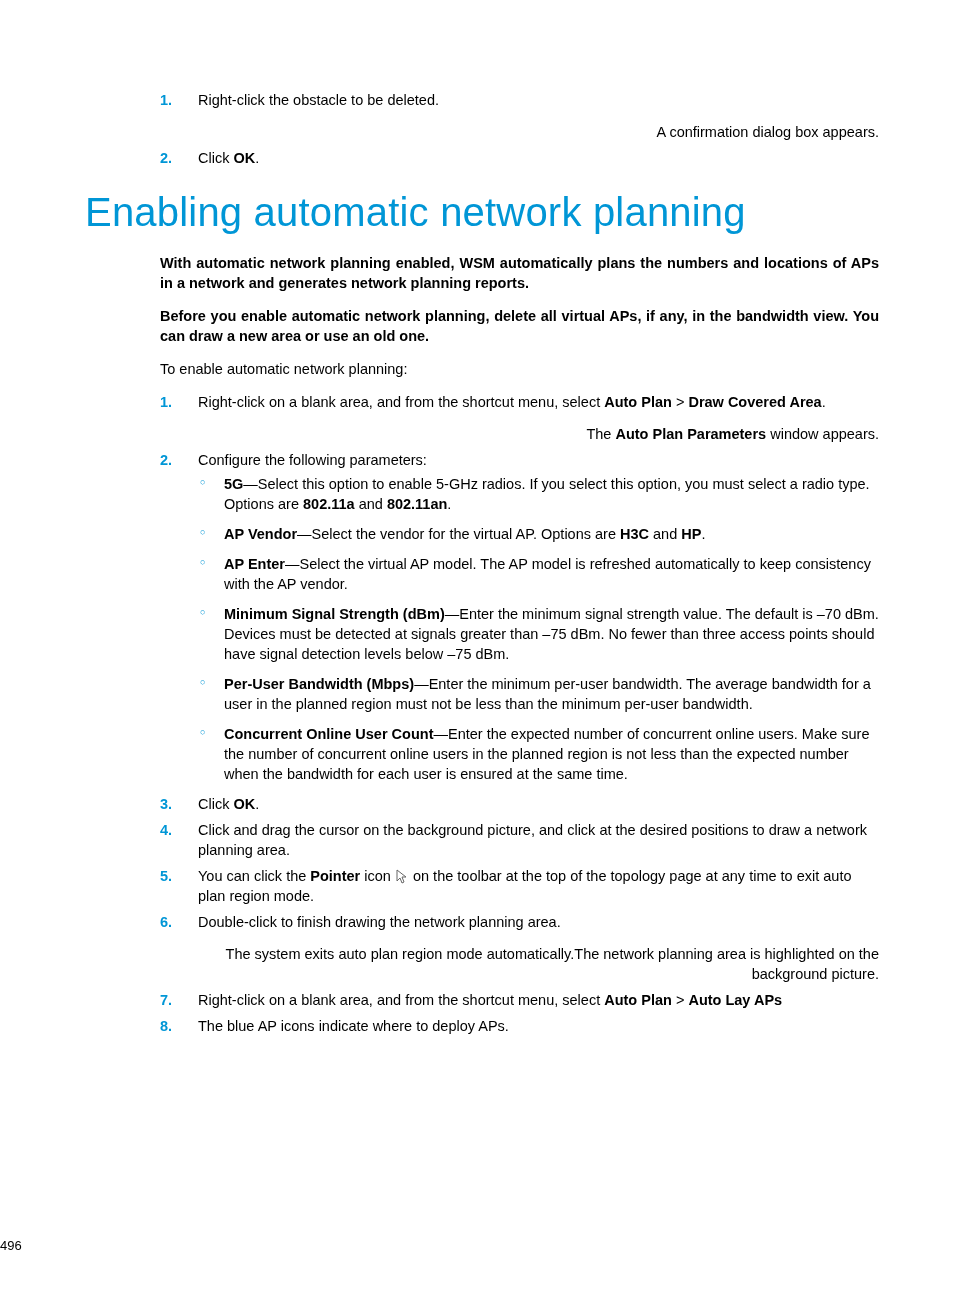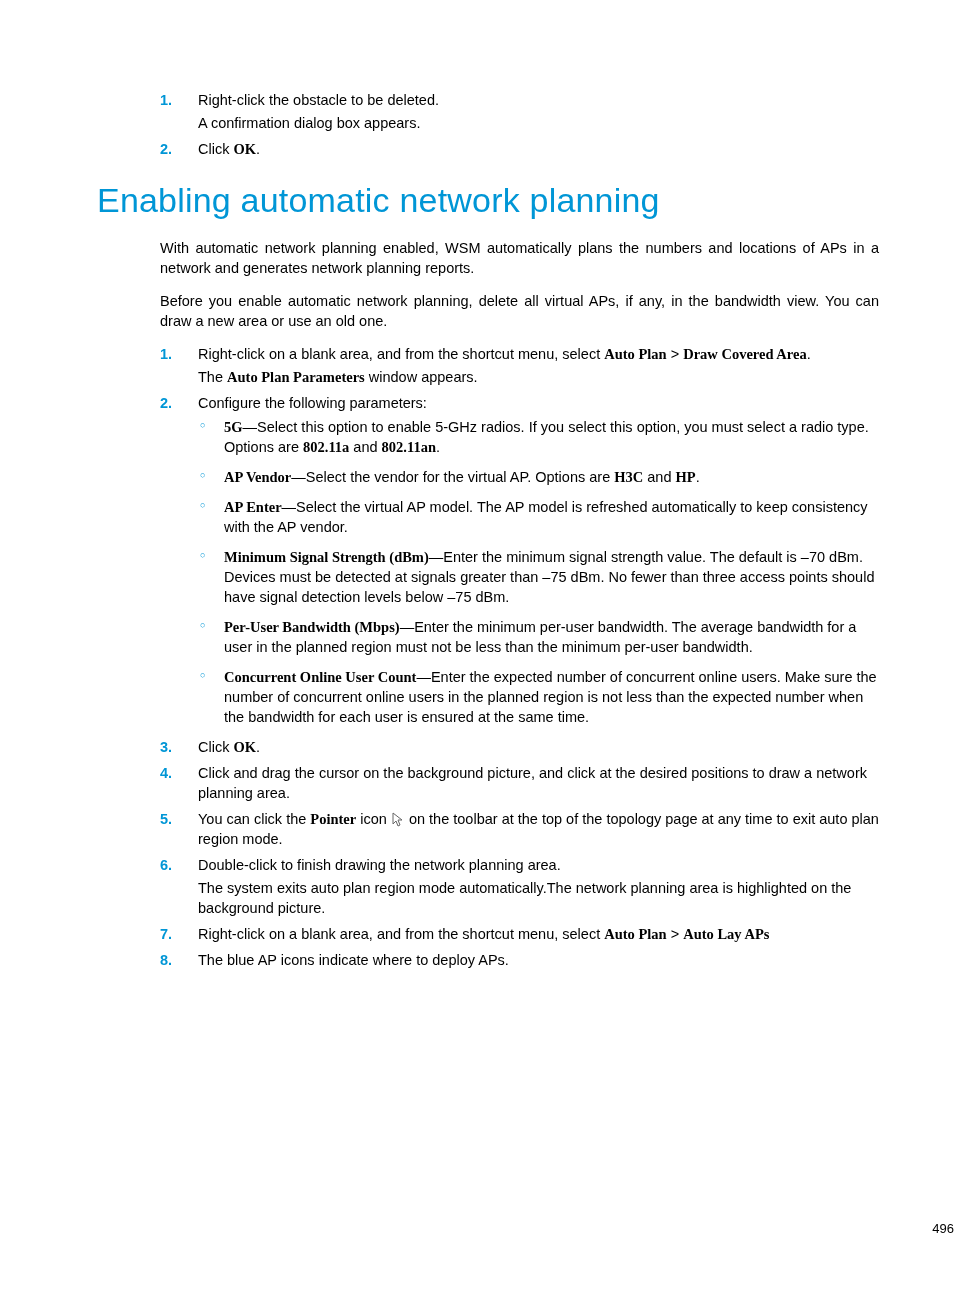--- a/index.html
+++ b/index.html
@@ -17,79 +17,81 @@
     box-sizing: border-box;
     padding: 90px 75px 40px 85px;
     position: relative;
   }
   .content-indent {
     margin-left: 75px;
   }
   h1 {
     font-family: Arial, Helvetica, sans-serif;
     font-weight: 300;
-    font-size: 34px;
+    font-size: 40px;
     color: #0096d6;
-    margin: 22px 0 18px 12px;
+    margin: 22px 0 18px 0;
     letter-spacing: 0.2px;
   }
   p {
     margin: 0 0 13px 0;
     line-height: 1.38;
   }
   .justify {
     text-align: justify;
+    font-weight: bold;
   }
   ol.numbered {
     list-style: none;
     padding: 0;
     margin: 0;
   }
   ol.numbered > li {
     position: relative;
     padding-left: 38px;
     margin-bottom: 6px;
     line-height: 1.38;
   }
   ol.numbered > li > .num {
     position: absolute;
     left: 0;
     top: 0;
     color: #0096d6;
     font-weight: bold;
   }
   ol.numbered > li p {
-    margin: 3px 0 6px 0;
+    margin: 12px 0 6px 0;
+    text-align: right;
   }
   ul.bullets {
     list-style: none;
     padding: 0;
     margin: 4px 0 4px 0;
   }
   ul.bullets > li {
     position: relative;
     padding-left: 26px;
     margin-bottom: 10px;
     line-height: 1.38;
   }
   ul.bullets > li:before {
     content: "○";
     position: absolute;
     left: 2px;
     top: 2px;
     color: #0096d6;
     font-size: 9px;
   }
-  b, strong { font-weight: bold; font-family: Liberation Serif, serif; }
+  b, strong { font-weight: bold; }
   .page-num {
     position: absolute;
-    bottom: 60px;
+    bottom: 43px;
     left: 0;
     right: 0;
-    text-align: right;
+    text-align: left;
     font-size: 13px;
   }
   .cursor-icon {
     display: inline-block;
     vertical-align: middle;
     width: 14px;
     height: 16px;
   }
 </style>
 </head>
@@ -109,20 +111,21 @@
         <span>Click </span><b>OK</b><span>.</span>
       </li>
     </ol>
   </div>
 
   <h1>Enabling automatic network planning</h1>
 
   <div class="content-indent">
     <p class="justify">With automatic network planning enabled, WSM automatically plans the numbers and locations of APs in a network and generates network planning reports.</p>
     <p class="justify">Before you enable automatic network planning, delete all virtual APs, if any, in the bandwidth view. You can draw a new area or use an old one.</p>
+    <p>To enable automatic network planning:</p>
 
     <ol class="numbered">
       <li>
         <span class="num">1.</span>
         <span><span>Right-click on a blank area, and from the shortcut menu, select </span><b>Auto Plan</b><span> &gt; </span><b>Draw Covered Area</b><span>.</span></span>
         <p><span>The </span><b>Auto Plan Parameters</b><span> window appears.</span></p>
       </li>
 
       <li>
         <span class="num">2.</span>

